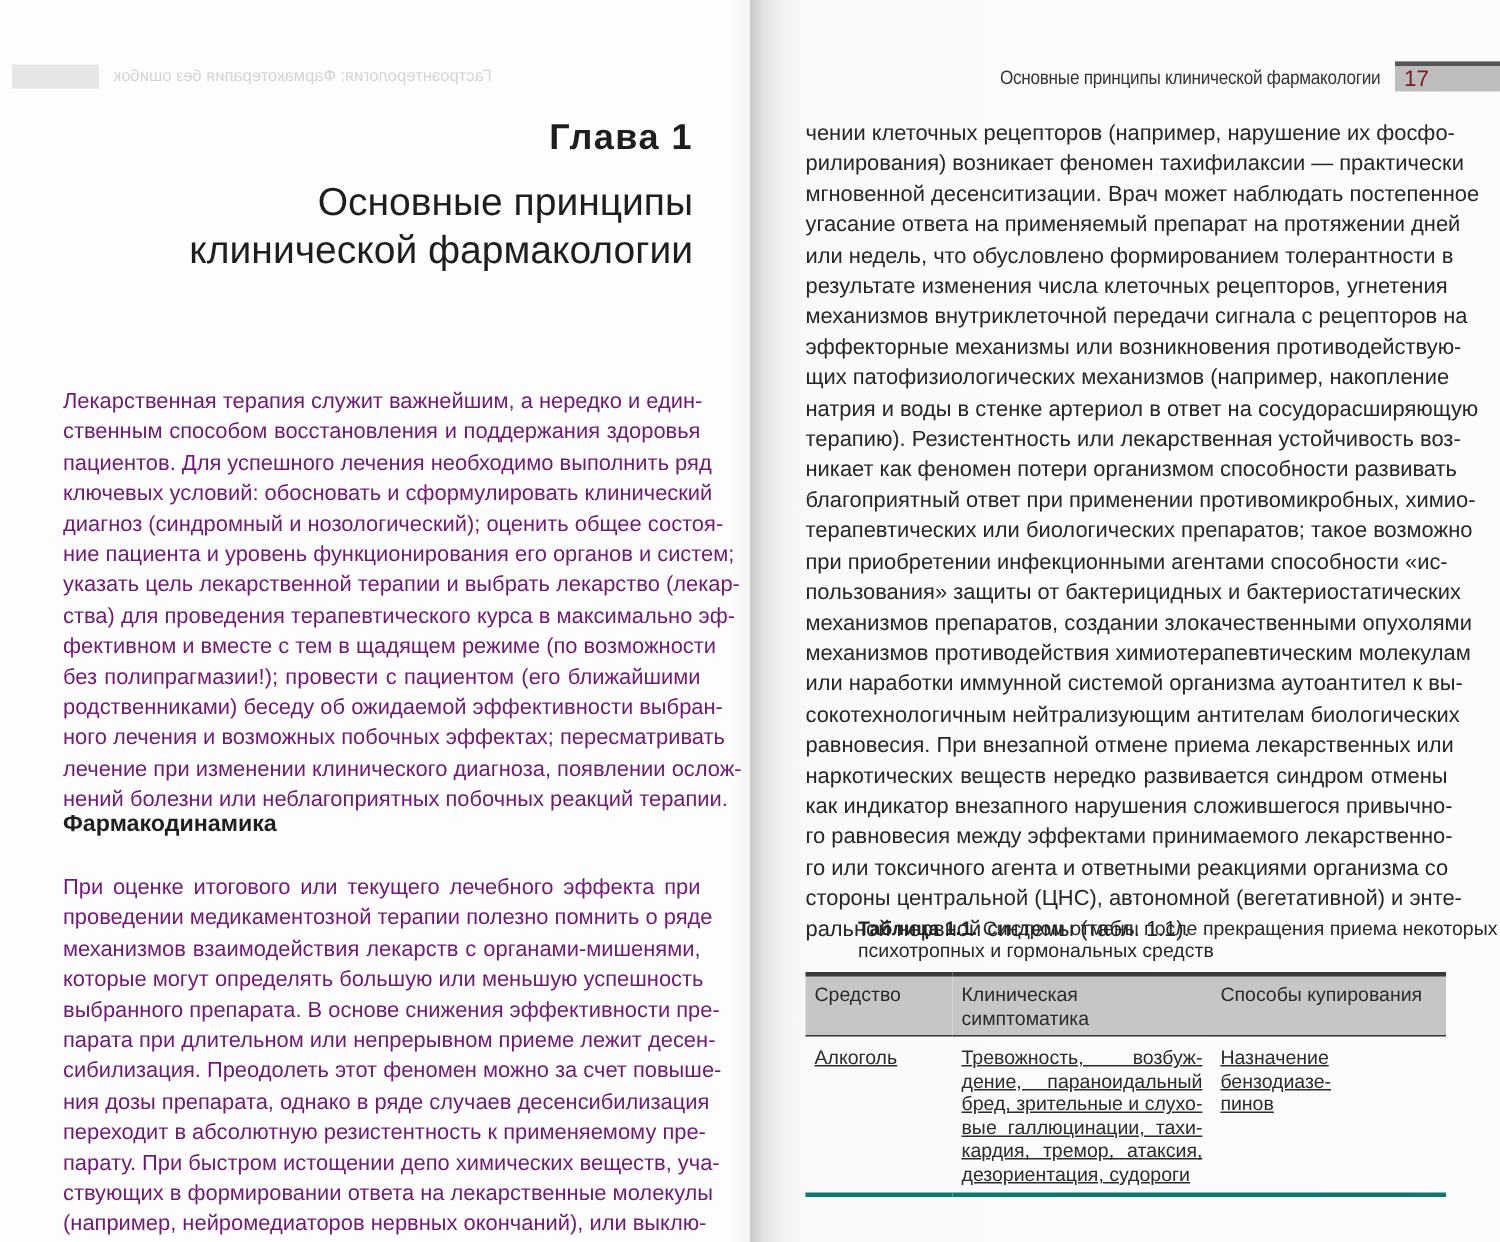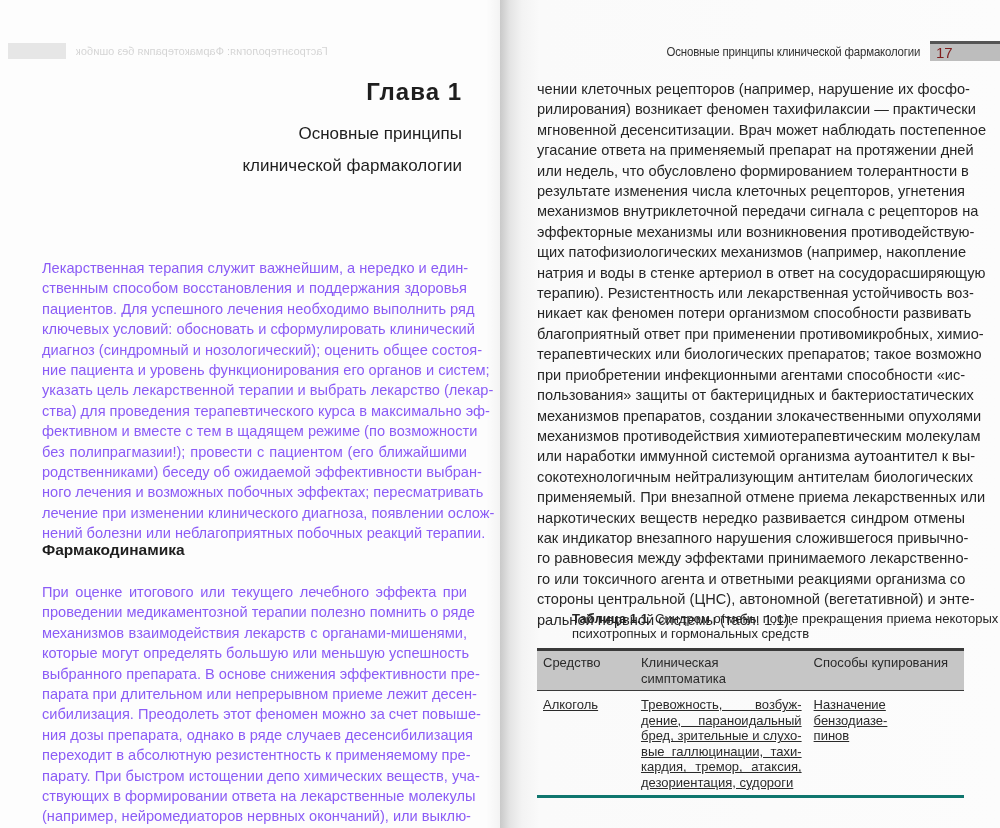--- a/index.html
+++ b/index.html
@@ -21,24 +21,24 @@
   
   .rh-left { position: absolute; left: 8px; top: 42px; height: 18px; display: flex; align-items: center; gap: 10px; opacity: 0.22; }
   .rh-left .box { width: 58px; height: 16px; background: #9a9a9a; }
   .rh-left .txt { font-size: 11px; color: #444; transform: scaleX(-1); font-family: "Liberation Sans Narrow", "Liberation Sans", sans-serif; }
   .rh-right { position: absolute; right: 0; top: 41px; height: 20px; display: flex; align-items: center; }
   .rh-right .title { font-size: 13px; color: #333; margin-right: 10px; letter-spacing: -0.2px; transform: scaleX(0.88); transform-origin: right center; }
   .rh-right .num { width: 70px; height: 20px; background: #bdbdbd; border-top: 3px solid #555; box-sizing: border-box; font-size: 15px; color: #7f1d1d; padding-left: 6px; line-height: 17px; }
 
   
   .chapter-label { position: absolute; right: 38px; top: 78px; font-size: 24px; font-weight: bold; color: #1e1e1e; letter-spacing: 1px; }
-  .chapter-title { position: absolute; right: 38px; top: 118px; text-align: right; font-size: 17px; line-height: 32px; color: #1e1e1e; }
+  .chapter-title { position: absolute; right: 38px; top: 118px; text-align: right; font-size: 26px; line-height: 32px; color: #1e1e1e; }
 
   
-  .text-left { position: absolute; left: 42px; width: 425px; font-size: 14.6px; line-height: 20.4px; text-align: justify; color: #8b5cf6; }
+  .text-left { position: absolute; left: 42px; width: 425px; font-size: 14.6px; line-height: 20.4px; text-align: justify; color: #701a75; }
   .line { display: block; text-align: justify; text-align-last: justify; white-space: nowrap; }
   .line.last { text-align-last: left; }
   .intro { top: 258px; }
   .section-head { position: absolute; left: 42px; top: 541px; font-size: 15.5px; font-weight: bold; color: #1e1e1e; }
   .pharm { top: 582px; }
 
   
   .text-right { position: absolute; left: 537px; width: 428px; font-size: 14.6px; line-height: 20.4px; color: #262626; }
   .text-right-body { top: 79px; }
 
@@ -129,21 +129,21 @@
     <span class="line">терапию). Резистентность или лекарственная устойчивость воз-</span>
     <span class="line">никает как феномен потери организмом способности развивать</span>
     <span class="line">благоприятный ответ при применении противомикробных, химио-</span>
     <span class="line">терапевтических или биологических препаратов; такое возможно</span>
     <span class="line">при приобретении инфекционными агентами способности «ис-</span>
     <span class="line">пользования» защиты от бактерицидных и бактериостатических</span>
     <span class="line">механизмов препаратов, создании злокачественными опухолями</span>
     <span class="line">механизмов противодействия химиотерапевтическим молекулам</span>
     <span class="line">или наработки иммунной системой организма аутоантител к вы-</span>
     <span class="line">сокотехнологичным нейтрализующим антителам биологических</span>
-    <span class="line">применяемый. При внезапной отмене приема лекарственных или</span>
+    <span class="line">равновесия. При внезапной отмене приема лекарственных или</span>
     <span class="line">наркотических веществ нередко развивается синдром отмены</span>
     <span class="line">как индикатор внезапного нарушения сложившегося привычно-</span>
     <span class="line">го равновесия между эффектами принимаемого лекарственно-</span>
     <span class="line">го или токсичного агента и ответными реакциями организма со</span>
     <span class="line">стороны центральной (ЦНС), автономной (вегетативной) и энте-</span>
     <span class="line last">ральной нервной системы (табл. 1.1).</span>
   </div>
 
   <div class="tbl-caption">
     <b>Таблица 1.1.</b><span> Синдром отмены после прекращения приема некоторых психотропных и гормональных средств</span>

